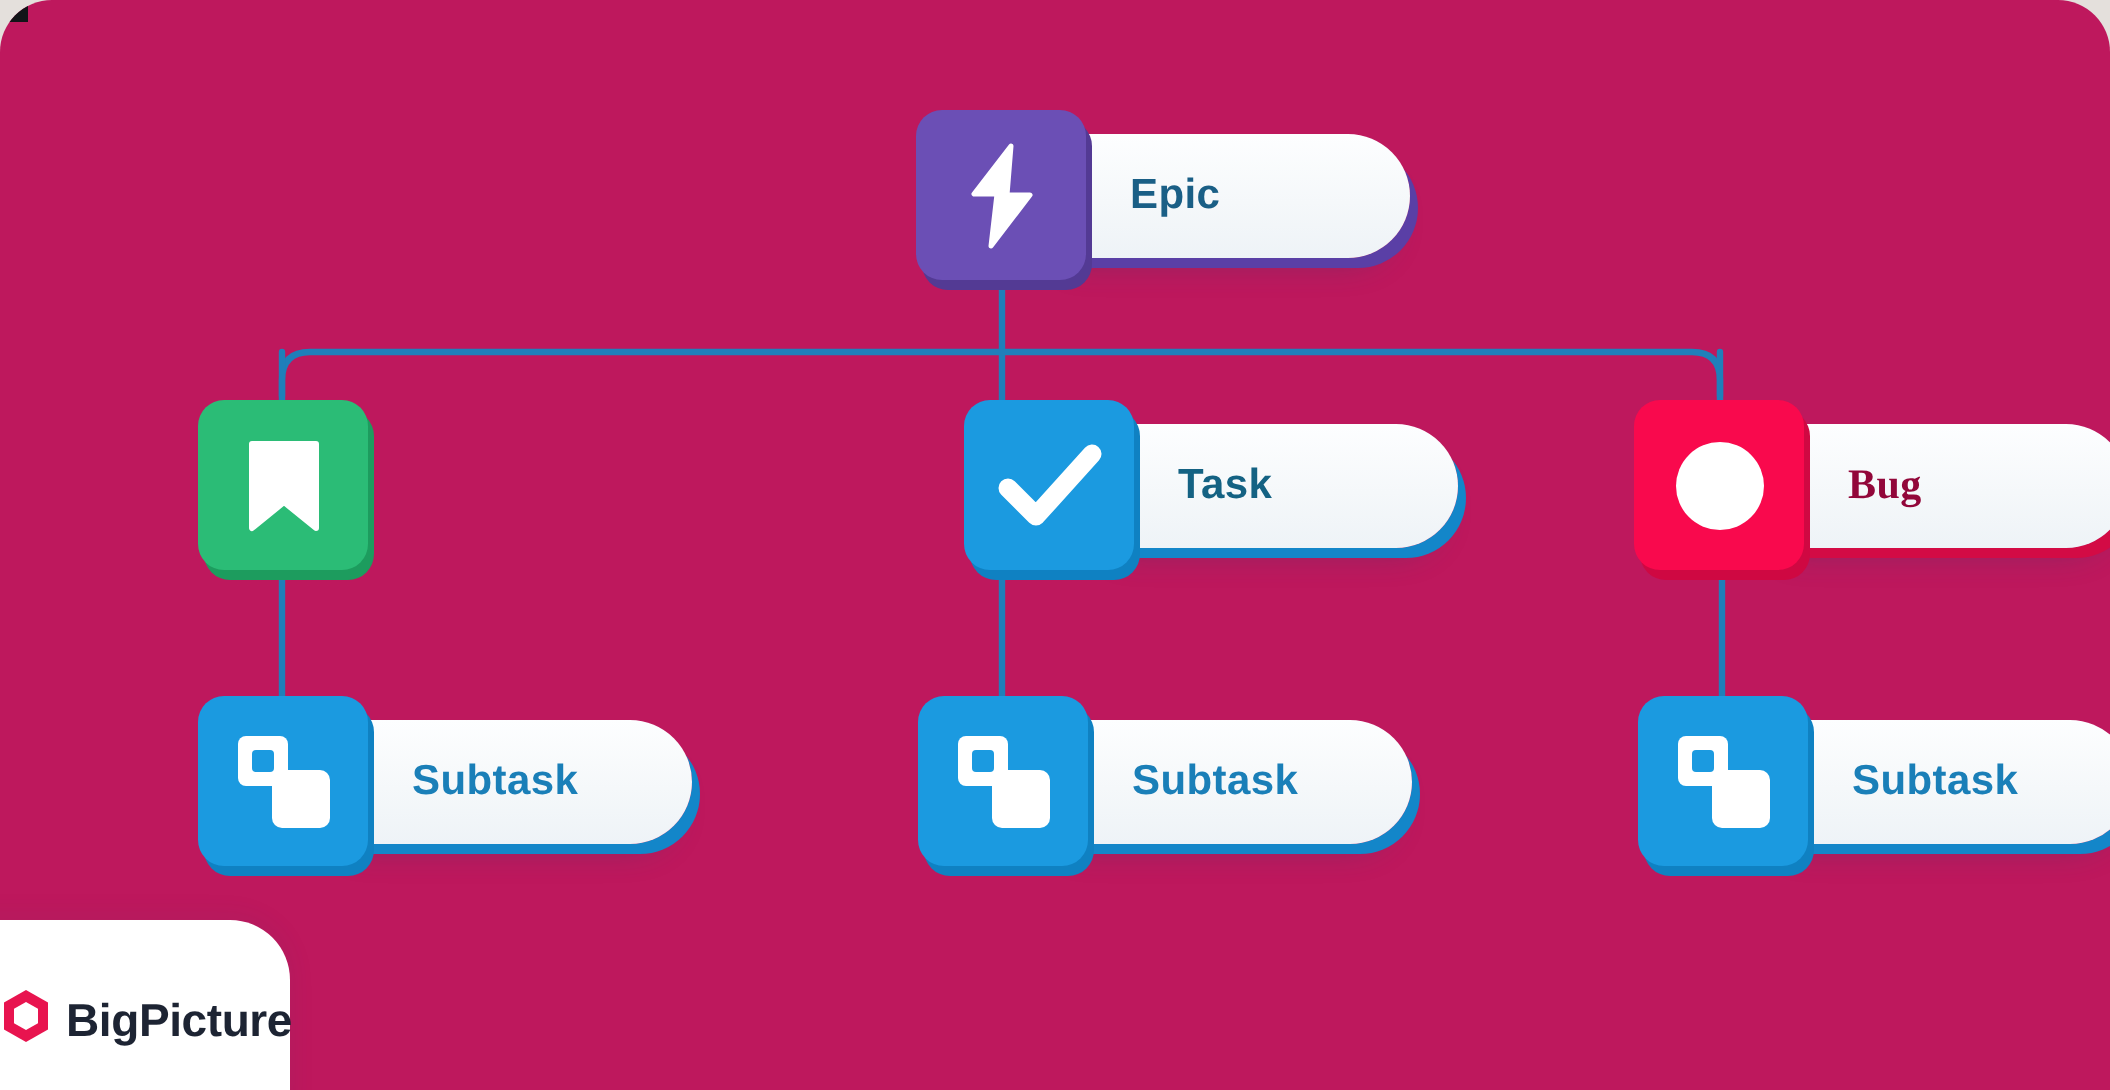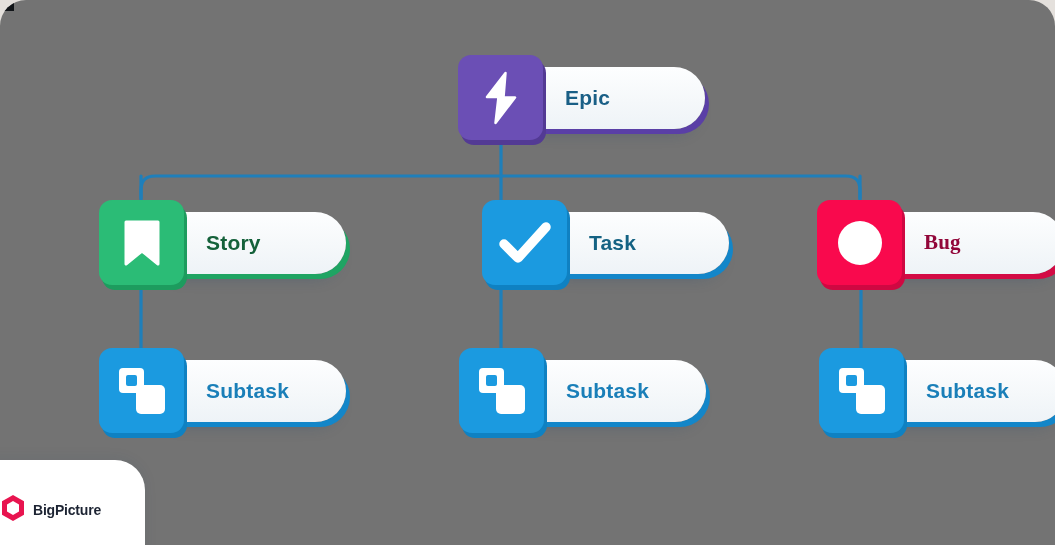--- a/index.html
+++ b/index.html
@@ -108,31 +108,31 @@
     border-radius: 0 30px 0 0;
     display: flex;
     align-items: center;
     padding-left: 30px;
     box-sizing: border-box;
     z-index: 10;
     box-shadow: 0 -2px 14px rgba(30,70,110,0.07);
   }
   #logo-mark { flex: 0 0 auto; margin-right: 7px; }
   #logo-text {
-    font-size: 14px;
+    font-size: 23px;
     font-weight: bold;
     color: #1d2433;
     letter-spacing: -.2px;
   }
 </style>
 </head>
 <body>
 
 <div id="stage">
-  <div id="canvas" style="background: #737373;">
+  <div id="canvas" style="background: #be185d;">
 
     <svg class="conn-svg" viewBox="0 0 1055 545" width="1055" height="545">
       <g fill="none" stroke="#1f7fba" stroke-width="3.2" stroke-linecap="round">
 
         <path d="M501 140 L501 200"></path>
 
         <path d="M141 198 L141 190 Q141 176 155 176 L846 176 Q860 176 860 190 L860 198"></path>
 
         <path d="M141 176 L141 205"></path>
         <path d="M860 176 L860 205"></path>
@@ -156,23 +156,20 @@
       </div>
     </div>
 
     <div class="node" style="left:99px; top:200px;">
       <div class="icon-box" style="background: rgb(43, 188, 118); box-shadow: rgb(29, 156, 94) 3px 5px 0px 0px;">
         <span>
           <svg width="40" height="50" viewBox="0 0 40 50" aria-hidden="true">
             <path d="M4 4 H36 V46 L20 33 L4 46 Z" fill="#ffffff" stroke="#ffffff" stroke-width="3" stroke-linejoin="round"></path>
           </svg>
         </span>
-      </div>
-      <div class="pill" style="--pill-shadow: #1fa463; box-shadow: rgb(31, 164, 99) 5px 6px 0px -1px, rgba(30, 70, 110, 0.35) 0px 12px 16px -10px;">
-        <span class="pill-label" style="color: rgb(20, 97, 58);">Story</span>
       </div>
     </div>
 
     <div class="node" style="left:458px; top:200px;margin-left:24px;">
       <div class="icon-box" style="background: rgb(27, 154, 224); box-shadow: rgb(15, 129, 194) 3px 5px 0px 0px;">
         <span>
           <svg width="52" height="44" viewBox="0 0 52 44" aria-hidden="true">
             <path d="M5 23 L19 37 L47 6" fill="none" stroke="#ffffff" stroke-width="9.5" stroke-linecap="round" stroke-linejoin="round"></path>
           </svg>
         </span>

